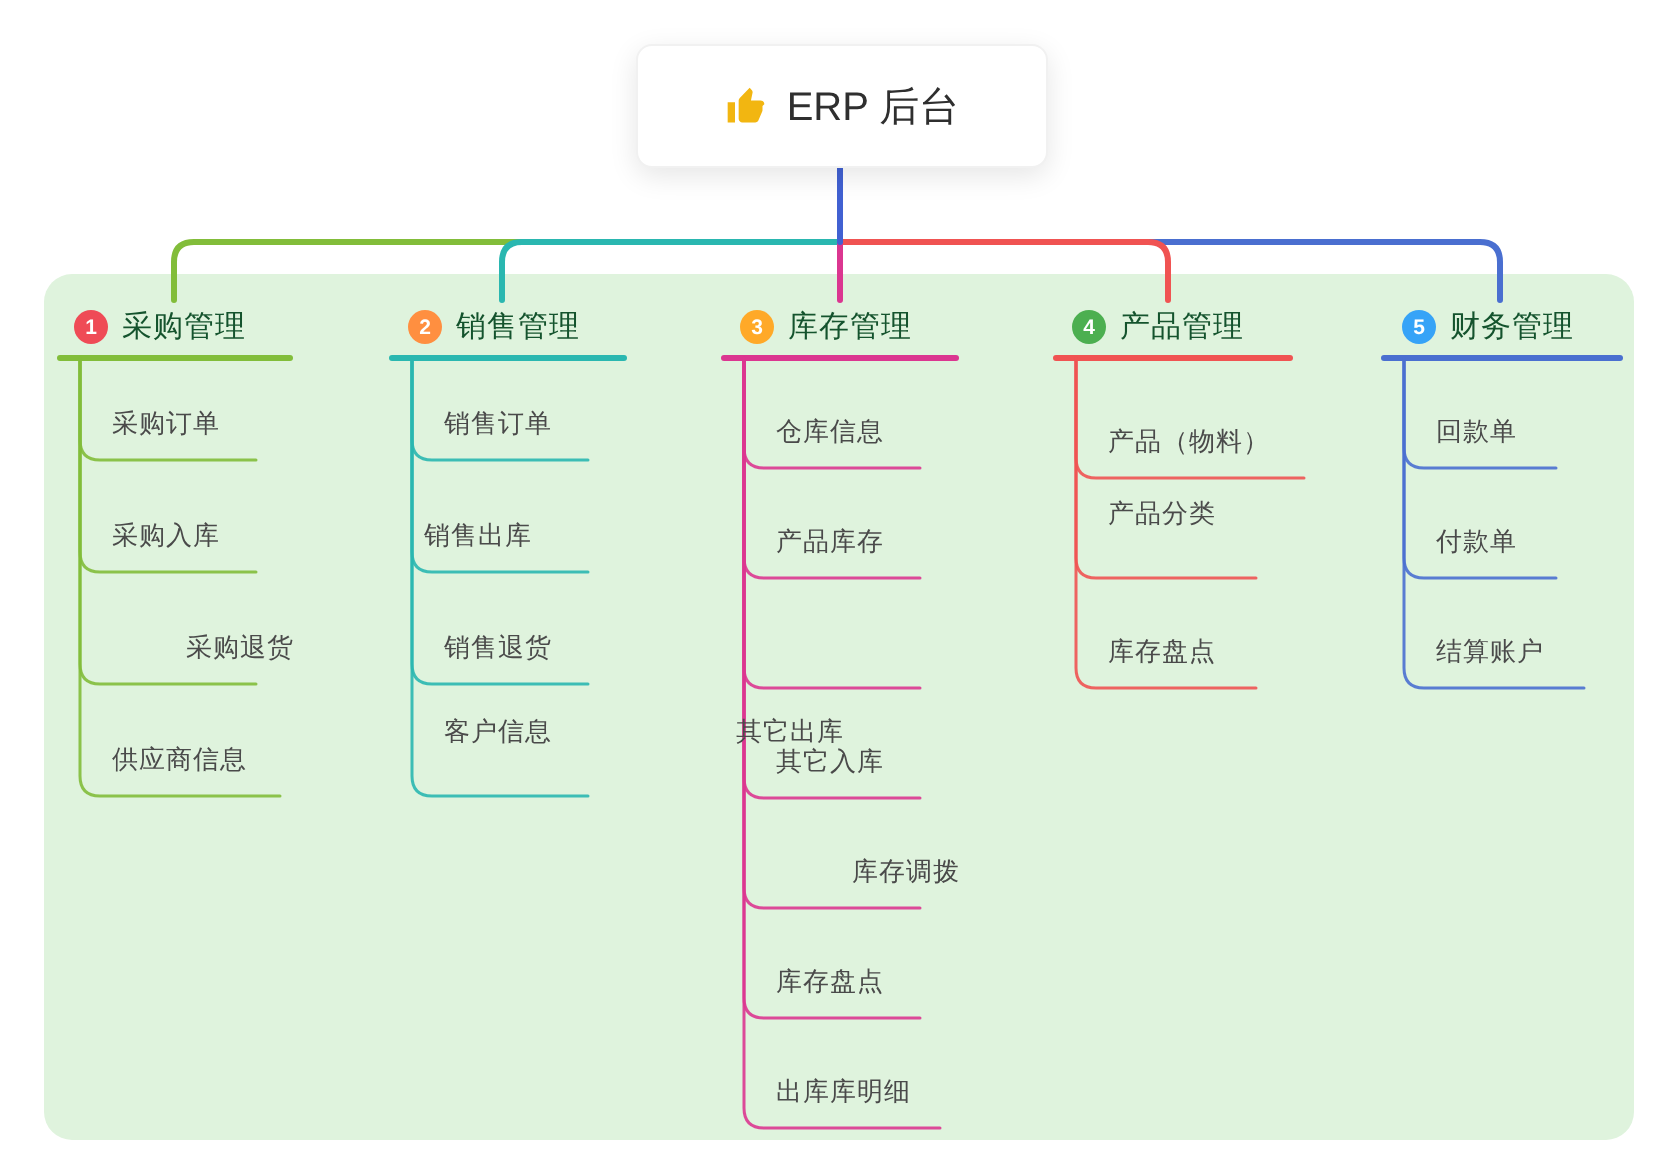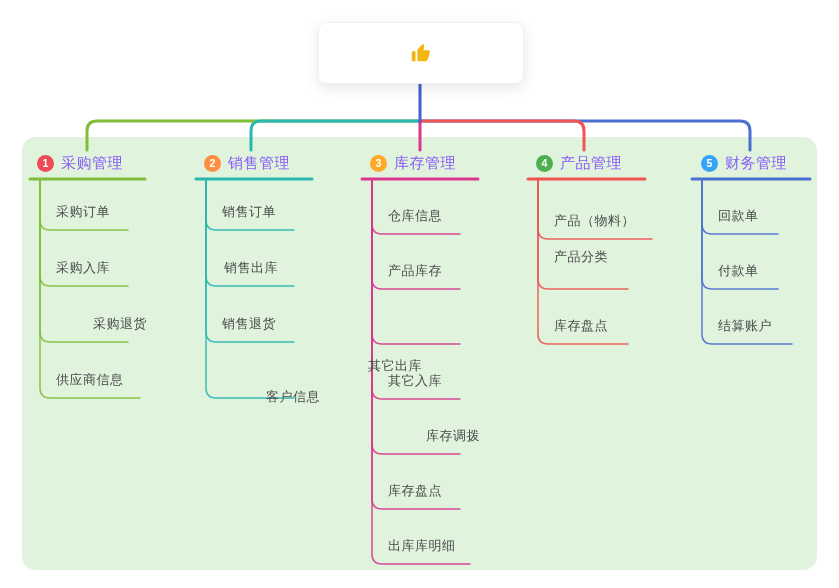--- a/index.html
+++ b/index.html
@@ -8,21 +8,21 @@
   .panel{position:absolute;left:22px;top:137px;width:795px;height:433px;background:#dff3dd;border-radius:14px;z-index:1;}
   svg.wires{position:absolute;left:0;top:0;z-index:2;}
   .wire-thick{stroke-width:3;fill:none;stroke-linecap:round;}
   .wire-ul{stroke-width:3;fill:none;stroke-linecap:round;}
   .wire-thin{stroke-width:1.5;fill:none;stroke-linecap:round;opacity:.9;}
   .root-card{position:absolute;left:318px;top:22px;width:204px;height:60px;background:#ffffff;
     border:1px solid #f1f1f1;border-radius:8px;box-shadow:0 4px 14px rgba(0,0,0,.10);
     display:flex;align-items:center;justify-content:center;gap:9px;z-index:3;cursor:pointer;}
   .root-title{font-size:20px;color:#2f2f2f;font-weight:500;}
   .btitle{position:absolute;top:150px;height:26px;display:flex;align-items:center;gap:7px;z-index:3;cursor:pointer;}
-  .btitle .label{font-size:15px;color:#8b5cf6;font-weight:500;letter-spacing:.5px;}
+  .btitle .label{font-size:15px;color:#14532d;font-weight:500;letter-spacing:.5px;}
   .badge{flex:0 0 auto;display:block;}
   .badge text{font-family:"Liberation Sans","DejaVu Sans",sans-serif;font-weight:bold;}
   .child{position:absolute;font-size:13px;color:#4a4a4a;line-height:18px;z-index:3;cursor:pointer;letter-spacing:.5px;}
 </style>
 </head>
 <body>
 
 <div class="stage">
 
   <div class="panel"></div>
@@ -66,20 +66,21 @@
 
     <path class="wire-thin" d="M702,179 L702,224 Q702,234 712,234 L778,234" stroke="#4a6fd0"></path>
     <path class="wire-thin" d="M702,179 L702,279 Q702,289 712,289 L778,289" stroke="#4a6fd0"></path>
     <path class="wire-thin" d="M702,179 L702,334 Q702,344 712,344 L792,344" stroke="#4a6fd0"></path>
   </svg>
 
   <div class="root-card">
     <svg class="badge" width="22" height="22" viewBox="0 0 24 24">
       <path d="M2 10h4v11H2zM22 11c0-1.1-.9-2-2-2h-5.3l.9-4.3c.1-.5-.1-1-.5-1.4L14 2 8.6 7.6C8.2 8 8 8.5 8 9v10c0 1.1.9 2 2 2h7c.8 0 1.5-.5 1.8-1.2l2.1-5c.1-.2.1-.5.1-.8v-2z" fill="#f2b611"></path>
     </svg>
+    <span class="root-title">ERP 后台</span>
   </div>
 
   <div class="btitle" style="left:37px;width:108px;">
     <svg class="badge" width="17" height="17" viewBox="0 0 17 17">
       <circle cx="8.5" cy="8.5" r="8.5" fill="#ef4b56"></circle>
       <text x="8.5" y="12.2" text-anchor="middle" fill="#ffffff" font-size="10.5">1</text>
     </svg>
     <span class="label">采购管理</span>
   </div>
   <div class="btitle" style="left:204px;width:108px;">
@@ -110,23 +111,23 @@
     </svg>
     <span class="label">财务管理</span>
   </div>
 
   <div class="child" style="left:56px;top:203px;">采购订单</div>
   <div class="child" style="left:56px;top:259px;">采购入库</div>
   <div class="child" style="left:56px;top:315px;margin-left:37px;">采购退货</div>
   <div class="child" style="left:56px;top:371px;">供应商信息</div>
 
   <div class="child" style="left:222px;top:203px;">销售订单</div>
-  <div class="child" style="left:224px;top:259px;">销售出库</div>
+  <div class="child" style="left:212px;top:259px;">销售出库</div>
   <div class="child" style="left:222px;top:315px;">销售退货</div>
-  <div class="child" style="left:222px;top:388px;margin-left:44px;">客户信息</div>
+  <div class="child" style="left:222px;top:357px;">客户信息</div>
 
   <div class="child" style="left:388px;top:207px;">仓库信息</div>
   <div class="child" style="left:388px;top:262px;">产品库存</div>
   <div class="child" style="left:368px;top:317px;margin-top:40px;">其它出库</div>
   <div class="child" style="left:388px;top:372px;">其它入库</div>
   <div class="child" style="left:388px;top:427px;margin-left:38px;">库存调拨</div>
   <div class="child" style="left:388px;top:482px;">库存盘点</div>
   <div class="child" style="left:388px;top:537px;">出库库明细</div>
 
   <div class="child" style="left:554px;top:212px;text-align:center;">产品（物料）</div>

